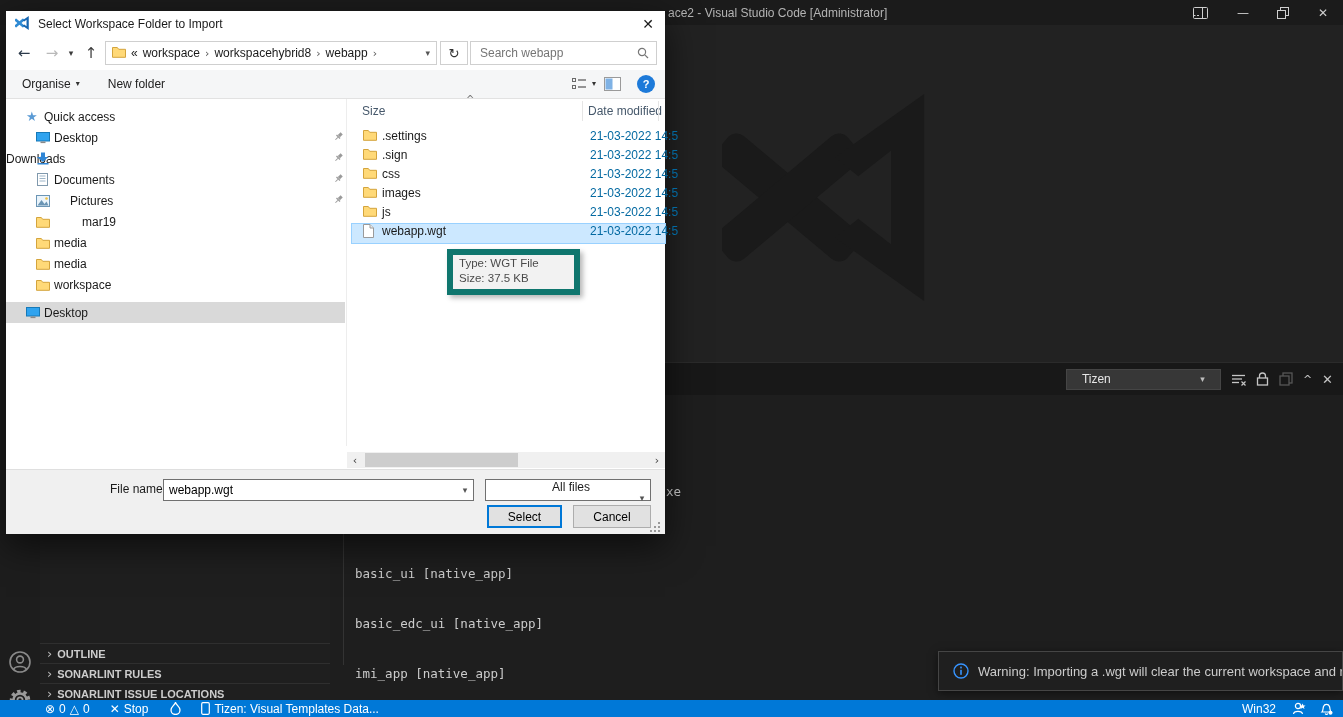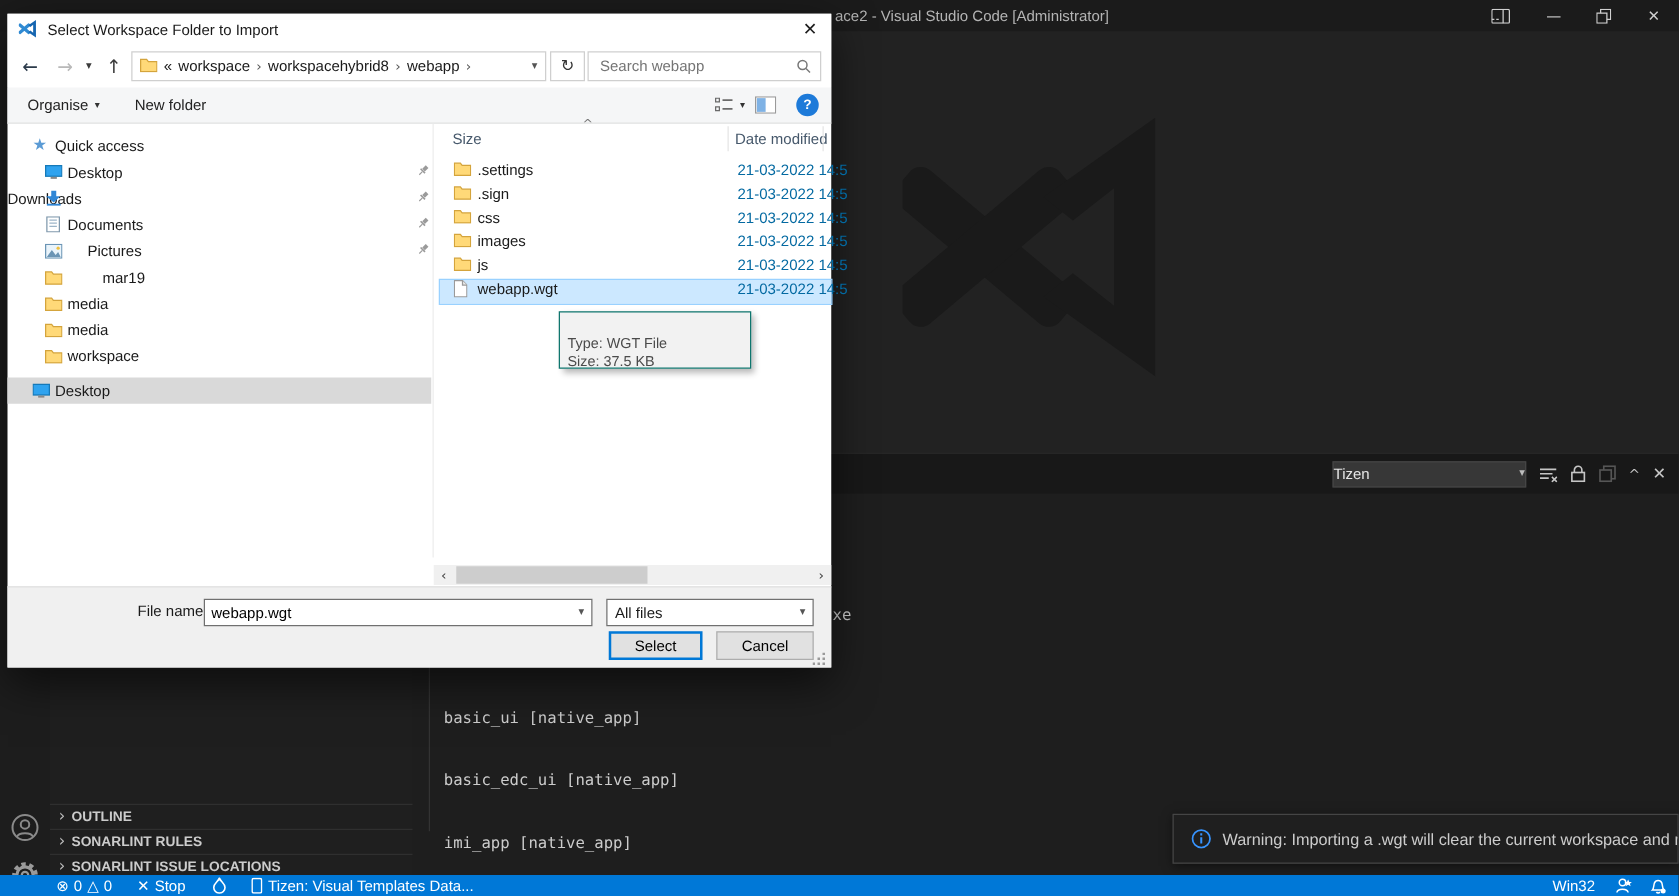--- a/index.html
+++ b/index.html
@@ -15,21 +15,21 @@
   .vs-sidebar{left:40px;top:25px;width:290px;height:675px;background:#1f1f1f;}
   .vs-editor{left:330px;top:25px;width:1013px;height:337px;background:#222222;}
   .vs-panelheader{left:330px;top:362px;width:1013px;height:33px;background:#181818;border-top:1px solid #2b2b2b;
                   display:flex;align-items:center;justify-content:flex-end;gap:10px;padding-right:10px;box-sizing:border-box;}
   .vs-terminal{left:330px;top:395px;width:1013px;height:305px;background:#1e1e1e;}
   .term-deco{left:343px;top:525px;width:1px;height:140px;background:#333;}
   .term-lines{left:355px;top:533px;color:#cccccc;font-family:"DejaVu Sans Mono",monospace;font-size:12.5px;line-height:16.6px;white-space:pre;}
   .term-frag{left:666px;top:484px;color:#cccccc;font-family:"DejaVu Sans Mono",monospace;font-size:12.5px;}
   .term-occl{left:355px;top:517px;color:#9a9a9a;opacity:.75;font-family:"DejaVu Sans Mono",monospace;font-size:12.5px;}
   .profile-select{width:155px;height:21px;background:#373737;border:1px solid #454545;color:#e6e6e6;font-size:12px;
-                  display:flex;align-items:center;justify-content:space-between;padding:0 0;box-sizing:border-box;}
+                  display:flex;align-items:center;justify-content:space-between;padding:0 15px;box-sizing:border-box;}
   .ph-ico{color:#c5c5c5;font-size:13px;display:flex;align-items:center;}
   .vs-sections{left:40px;top:643px;width:290px;}
   .vs-section{height:19px;border-top:1px solid #2f2f2f;display:flex;align-items:center;color:#cccccc;
               font-size:11px;font-weight:bold;padding-left:7px;gap:5px;}
   .vs-section .chev{font-weight:normal;color:#bdbdbd;font-size:13px;}
   .vs-statusbar{left:0;top:700px;width:1343px;height:17px;background:#0078d7;color:#fff;font-size:12px;
                 display:flex;align-items:center;z-index:6;}
   .sb-item{display:flex;align-items:center;gap:4px;white-space:nowrap;}
   .vs-notification{left:938px;top:651px;width:405px;height:40px;background:#1f1f1f;border:1px solid #454545;
                    box-shadow:0 2px 8px rgba(0,0,0,.5);display:flex;align-items:center;gap:9px;padding:0 14px;
@@ -63,33 +63,33 @@
   .folder14{display:inline-block;}
   .dlg-sidebar-item{position:absolute;left:0;width:339px;height:21px;display:flex;align-items:center;}
   .pin{position:absolute;left:327px;}
   .sel-band{position:absolute;left:0;top:291px;width:339px;height:21px;background:#d9d9d9;display:flex;align-items:center;}
   .side-div{position:absolute;left:340px;top:88px;width:1px;height:347px;background:#ededed;}
   .list-hdr{position:absolute;top:88px;height:24px;color:#46586b;display:flex;align-items:center;}
   .hdr-sep{position:absolute;top:90px;width:1px;height:20px;background:#e5e5e5;}
   .frow{position:absolute;height:19px;display:flex;}
   .frow-sel{background:#cce8ff;outline:1px solid #99d1ff;}
   .fdate{position:absolute;left:584px;color:#0369a1;white-space:nowrap;}
-  .tooltip{position:absolute;left:441px;top:238px;width:154px;height:46px;background:#f2f2f2;border:1px solid #0f766e;
+  .tooltip{position:absolute;left:441px;top:238px;width:133px;height:46px;background:#f2f2f2;border:6px solid #0f766e;
            box-shadow:3px 3px 5px rgba(0,0,0,.28);font-size:11.5px;color:#4b4b4b;line-height:14.5px;
-           padding:18px 6px;box-sizing:border-box;z-index:3;}
+           padding:1px 6px;box-sizing:border-box;z-index:3;}
   .hscroll{position:absolute;left:341px;top:441px;width:318px;height:16px;background:#f0f0f0;display:flex;align-items:center;}
   .hthumb{position:absolute;left:18px;top:1px;width:153px;height:14px;background:#cdcdcd;}
   .hbtn{width:16px;height:16px;display:flex;align-items:center;justify-content:center;color:#404040;font-size:11px;}
   .dlg-footer{position:absolute;left:0;top:458px;width:659px;height:65px;background:#f0f0f0;border-top:1px solid #dfdfdf;box-sizing:border-box;}
   .fn-input{position:absolute;left:157px;top:9px;width:311px;height:22px;border:1px solid #707070;background:#fff;box-sizing:border-box;
             display:flex;align-items:center;}
   .fn-input input{border:none;outline:none;flex:1;font-size:12px;padding:0 5px;font-family:"Liberation Sans",sans-serif;}
   .combo-cv{width:16px;color:#555;font-size:9px;text-align:center;}
   .ft-select{position:absolute;left:479px;top:9px;width:166px;height:22px;border:1px solid #707070;background:#fff;box-sizing:border-box;
-             display:flex;align-items:center;padding-left:6px;}
+             display:flex;align-items:center;padding-left:6px;flex-direction:column;}
   .btn{position:absolute;top:35px;height:23px;background:#e1e1e1;display:flex;align-items:center;justify-content:center;
        font-size:12px;color:#000;box-sizing:border-box;}
   .btn-default{left:481px;width:75px;border:2px solid #0078d7;}
   .btn-cancel{left:567px;width:78px;border:1px solid #adadad;}
   .grip{position:absolute;left:644px;top:510px;}
 </style>
 </head>
 <body>
 
 <div class="abs vs-titlebar">

